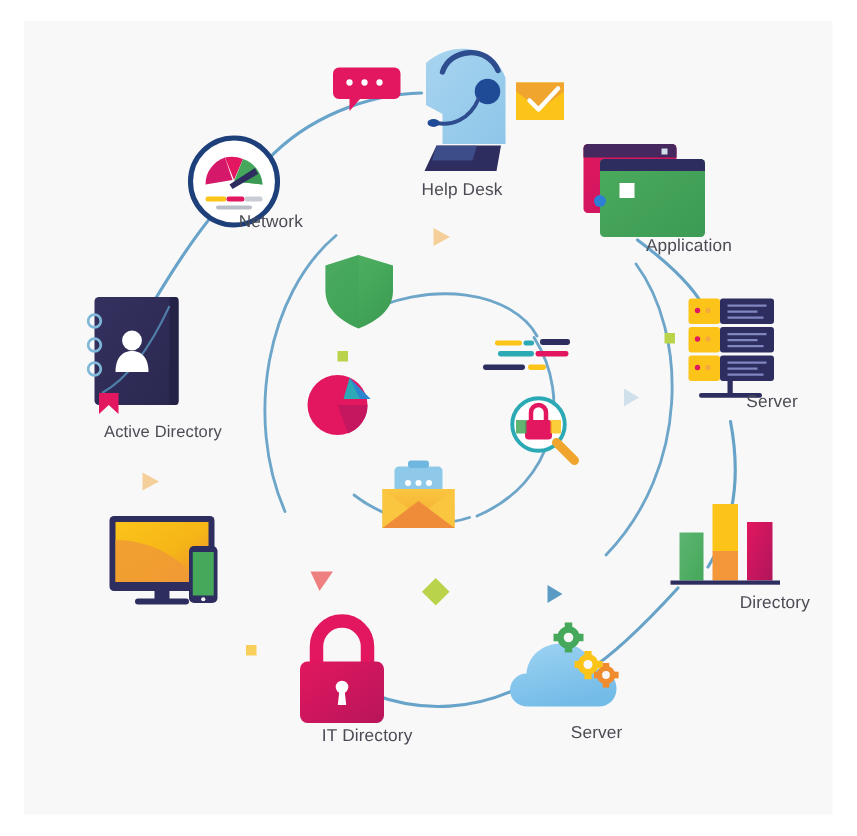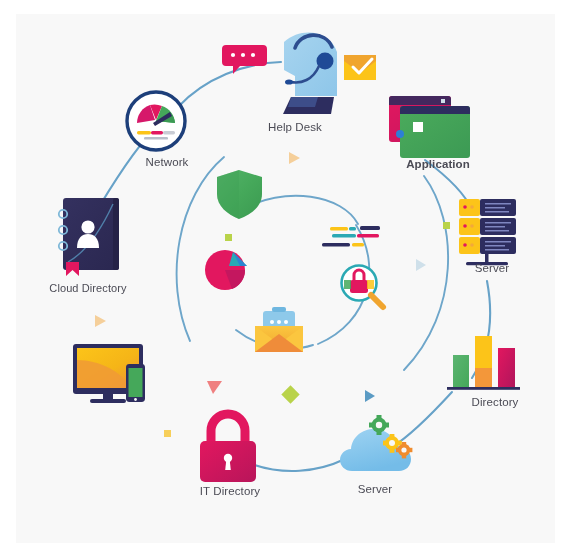--- a/index.html
+++ b/index.html
@@ -33,21 +33,21 @@
     top: 0;
     width: 571px;
     height: 557px;
   }
   .node-label {
     position: absolute;
     font-family: "Liberation Sans", sans-serif;
     font-size: 11.5px;
     color: #4b4b55;
     white-space: nowrap;
-    text-align: center;
+    text-align: right;
     letter-spacing: 0.1px;
   }
   .node-label.small { font-size: 11px; }
 </style>
 </head>
 <body>
 
 <div id="infographic-root">
 
   <div class="panel"></div>
@@ -320,22 +320,22 @@
       <path d="M416 259 L 426 265 L 416 271 Z" fill="#cfe0ea"></path>
       <rect x="443" y="222" width="7" height="7" fill="#b9d34a"></rect>
       <path d="M95 315 L 106 321 L 95 327 Z" fill="#f5cf9a"></path>
       <path d="M207 381 L 222 381 L 213 394 Z" fill="#ef8080"></path>
       <rect x="284" y="388" width="13" height="13" transform="rotate(45 290.5 394.5)" fill="#b9d34a"></rect>
       <path d="M365 390 L 375 396 L 365 402 Z" fill="#5b9bc4"></path>
       <rect x="164" y="430" width="7" height="7" fill="#f7cf5a"></rect>
     </g>
   </svg>
 
-  <div class="node-label" style="left:132px; top:156px; width:70px;">Network</div>
+  <div class="node-label" style="left:132px; top:142px; width:70px;">Network</div>
   <div class="node-label" style="left:255px; top:121px; width:80px;">Help Desk</div>
-  <div class="node-label" style="left:388px; top:158px; width:100px;font-weight:bold;">Application</div>
+  <div class="node-label" style="left:388px; top:158px; width:100px;">Application</div>
   <div class="node-label" style="left:452px; top:262px; width:80px;">Server</div>
   <div class="node-label" style="left:450px; top:396px; width:90px;">Directory</div>
   <div class="node-label" style="left:335px; top:483px; width:80px;">Server</div>
   <div class="node-label" style="left:185px; top:485px; width:90px;">IT Directory</div>
-  <div class="node-label small" style="left:28px; top:282px; width:120px;">Cloud Directory</div>
+  <div class="node-label small" style="left:28px; top:282px; width:120px;">Active Directory</div>
 
 </div>
 
 </body></html>

